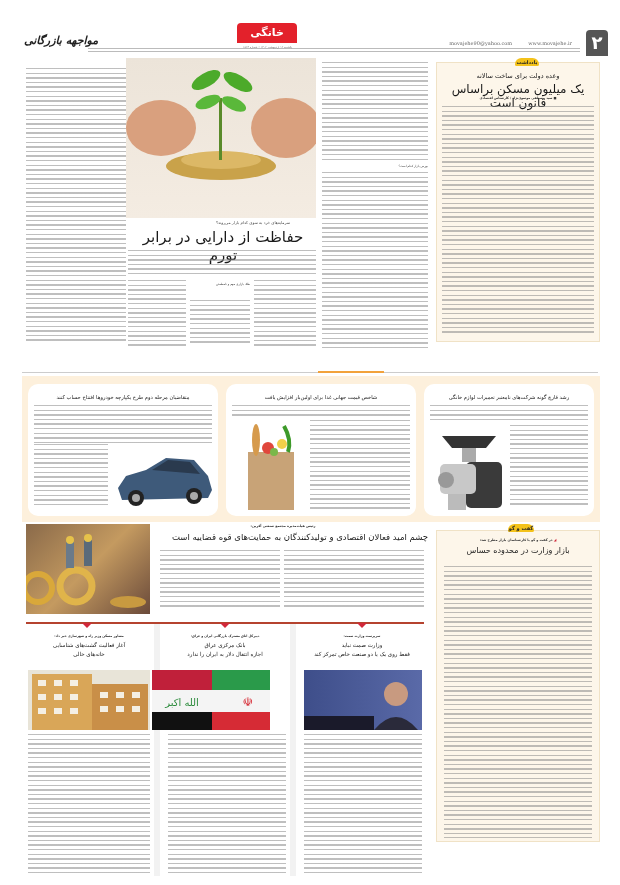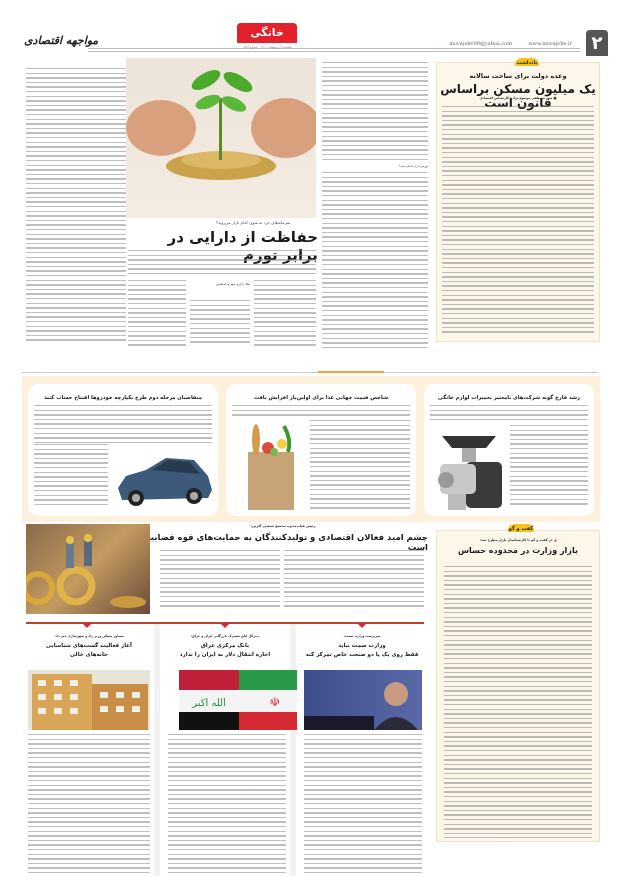--- a/index.html
+++ b/index.html
@@ -2,56 +2,56 @@
 <html><head>
 <meta charset="utf-8">
 <style>
 *{box-sizing:border-box;margin:0;padding:0}
 body{width:620px;height:885px;background:#fff;font-family:"DejaVu Sans",sans-serif;position:relative;overflow:hidden;direction:rtl;color:#222}
 .abs{position:absolute}
 .lines{background:repeating-linear-gradient(to bottom,#8a8a8a 0,#8a8a8a 1.4px,transparent 1.4px,transparent 4.6px);opacity:.55}
 .hdr-line{height:1px;background:#bbb}
 .pagenum{right:12px;top:30px;width:22px;height:26px;background:#555;color:#fff;font-size:18px;font-weight:bold;text-align:center;line-height:26px;border-radius:4px 4px 0 0}
 .redtab{left:237px;top:23px;width:60px;height:20px;background:#e3212b;border-radius:4px 4px 0 0;color:#fff;font-weight:bold;font-size:11px;text-align:center;line-height:20px}
-.h-bold{font-weight:bold;color:#1a1a1a;text-align:center}
+.h-bold{font-weight:normal;color:#1a1a1a;text-align:center}
 .panel-beige{background:#fdf0dc}
 .card{background:#fff;border-radius:10px}
 .tag-yellow{background:#f4c21a;color:#222;font-size:5px;font-weight:bold;text-align:center;border-radius:8px 8px 2px 2px}
 .redbar{height:2px;background:#b5432f}
 .gray-col{background:#f2f2f2}
 </style>
 </head>
 <body>
 
 <div class="abs pagenum">۲</div>
 <div class="abs hdr-line" style="left:88px;right:40px;top:48px"></div>
 <div class="abs hdr-line" style="left:88px;right:40px;top:51px"></div>
 <div class="abs" style="right:48px;top:40px;font-family:'DejaVu Serif',serif;font-size:5px;color:#666;direction:ltr">www.movajehe.ir</div>
 <div class="abs" style="right:108px;top:40px;font-family:'DejaVu Serif',serif;font-size:5px;color:#666;direction:ltr">movajehe90@yahoo.com</div>
 <div class="abs redtab">خانگی</div>
 <div class="abs" style="left:225px;top:45px;width:85px;font-size:2.8px;color:#777;text-align:center">یکشنبه ۱۲ اردیبهشت ۱۴۰۲ • شماره ۱۵۶۳</div>
-<div class="abs" style="left:24px;top:34px;font-family:'DejaVu Serif',serif;font-size:11px;font-style:italic;font-weight:bold;color:#222">مواجهه اقتصادی</div>
+<div class="abs" style="left:24px;top:34px;font-family:'DejaVu Serif',serif;font-size:11px;font-style:italic;font-weight:bold;color:#222">مواجهه بازرگانی</div>
 
 <div class="abs lines" style="left:26px;top:68px;width:100px;height:274px"></div>
 
 <div class="abs" style="left:126px;top:58px;width:190px;height:160px;background:linear-gradient(#ece4d9,#f4ece2);overflow:hidden">
   <svg width="190" height="160" viewBox="0 0 190 160">
     <ellipse cx="35" cy="70" rx="35" ry="28" fill="#d9a07e"></ellipse>
     <ellipse cx="160" cy="70" rx="35" ry="30" fill="#d9a07e"></ellipse>
     <ellipse cx="95" cy="108" rx="55" ry="14" fill="#c9a24a"></ellipse>
     <ellipse cx="95" cy="102" rx="40" ry="9" fill="#dcb866"></ellipse>
     <rect x="93" y="40" width="3" height="62" fill="#5a8a2a"></rect>
     <ellipse cx="80" cy="22" rx="16" ry="7" fill="#4caa2a" transform="rotate(-30 80 22)"></ellipse>
     <ellipse cx="112" cy="24" rx="16" ry="7" fill="#4caa2a" transform="rotate(30 112 24)"></ellipse>
     <ellipse cx="82" cy="44" rx="13" ry="6" fill="#5ab83a" transform="rotate(-20 82 44)"></ellipse>
     <ellipse cx="108" cy="46" rx="13" ry="6" fill="#5ab83a" transform="rotate(25 108 46)"></ellipse>
   </svg>
 </div>
 <div class="abs" style="left:160px;top:220px;width:130px;font-size:4px;color:#444;text-align:right">سرمایه‌های خرد به سوی کدام بازار می‌روند؟</div>
-<div class="abs h-bold" style="left:128px;top:228px;width:190px;font-size:15px;text-align:right">حفاظت از دارایی در برابر تورم</div>
+<div class="abs h-bold" style="left:128px;top:228px;width:190px;font-size:15px;text-align:center">حفاظت از دارایی در برابر تورم</div>
 <div class="abs lines" style="left:128px;top:250px;width:188px;height:24px"></div>
 <div class="abs lines" style="left:128px;top:280px;width:58px;height:66px"></div>
 <div class="abs lines" style="left:190px;top:300px;width:60px;height:46px"></div>
 <div class="abs" style="left:190px;top:282px;width:60px;font-size:3px;color:#333">طلا، بازاری مهم و نامطمئن</div>
 <div class="abs lines" style="left:254px;top:280px;width:62px;height:66px"></div>
 
 <div class="abs lines" style="left:322px;top:62px;width:106px;height:98px"></div>
 <div class="abs" style="left:330px;top:164px;width:98px;font-size:3px;color:#333;text-align:right">بورس بازار کدام است؟</div>
 <div class="abs lines" style="left:322px;top:172px;width:106px;height:176px"></div>
 
@@ -152,21 +152,21 @@
     <circle cx="92" cy="24" r="12" fill="#c89a80"></circle>
     <path d="M70 60 Q92 34 114 60 Z" fill="#2a2a3a"></path>
     <rect x="0" y="46" width="70" height="14" fill="#1a1a2a"></rect>
   </svg>
 </div>
 <div class="abs lines" style="left:304px;top:734px;width:118px;height:140px"></div>
 
 <div class="abs" style="left:162px;top:634px;width:126px;font-size:3.2px;color:#333;text-align:center;font-weight:bold">دبیرکل اتاق مشترک بازرگانی ایران و عراق:</div>
 <div class="abs h-bold" style="left:162px;top:642px;width:126px;font-size:5.5px">بانک مرکزی عراق</div>
 <div class="abs h-bold" style="left:162px;top:651px;width:126px;font-size:5.5px">اجازه انتقال دلار به ایران را ندارد</div>
-<div class="abs" style="left:179px;top:670px;width:118px;height:76px;overflow:hidden">
+<div class="abs" style="left:152px;top:670px;width:118px;height:76px;overflow:hidden">
   <svg width="118" height="60" viewBox="0 0 118 60">
     <rect x="0" y="0" width="118" height="20" fill="#2a9a4a"></rect>
     <rect x="0" y="0" width="60" height="20" fill="#c0203a"></rect>
     <rect x="0" y="20" width="118" height="22" fill="#f4f4f4"></rect>
     <rect x="0" y="42" width="60" height="18" fill="#111"></rect>
     <rect x="60" y="42" width="58" height="18" fill="#d62b35"></rect>
     <text x="30" y="36" font-size="10" fill="#2a8a3a" text-anchor="middle" font-family="DejaVu Sans, sans-serif">الله اکبر</text>
     <text x="96" y="36" font-size="12" fill="#d62b35" text-anchor="middle" font-family="DejaVu Sans, sans-serif">☫</text>
   </svg>
 </div>

